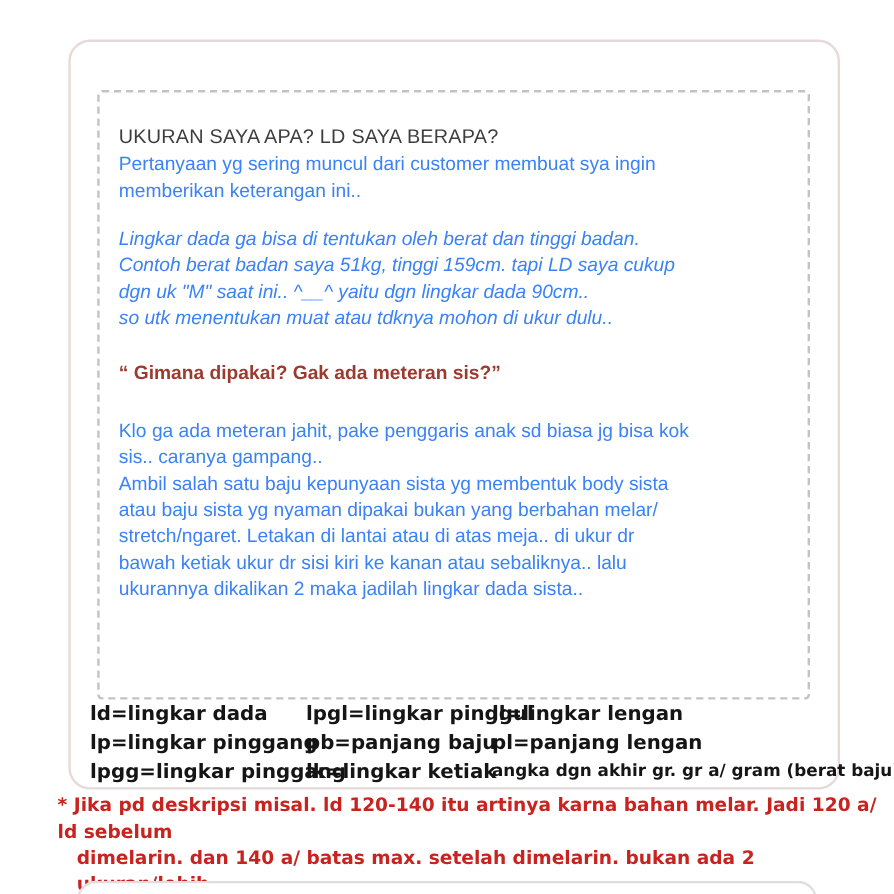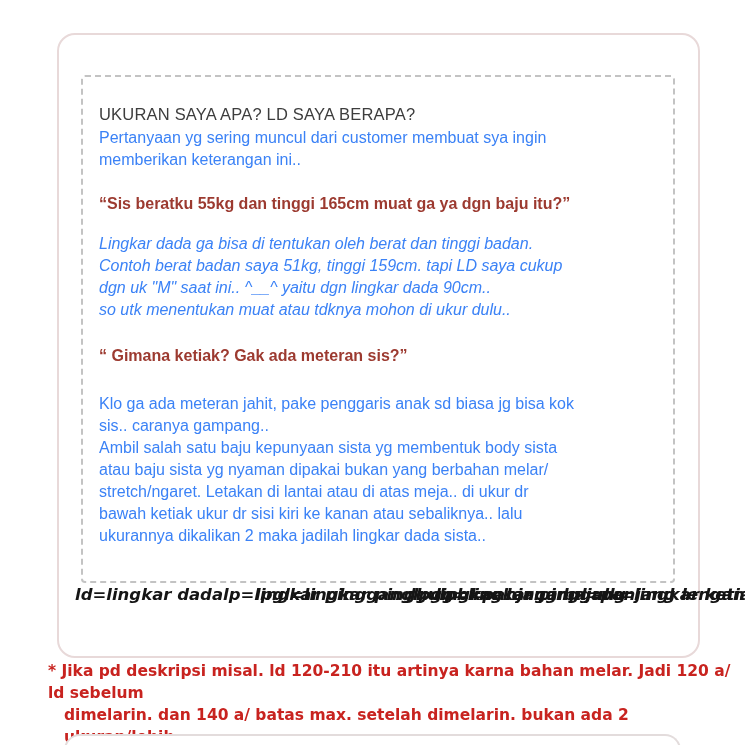--- a/index.html
+++ b/index.html
@@ -70,22 +70,21 @@
   .legend {
     position: absolute;
     left: 16px;
     top: 548px;
     width: 620px;
     display: flex;
     color: #151515;
   }
   .legend-col {
     display: flex;
-    flex-direction: row;
-    font-style: italic;
+    flex-direction: column;
   }
   .legend-col-1 { width: 180px; }
   .legend-col-2 { width: 155px; }
   .legend-col-3 { flex: 1; }
   .legend-item {
     font-family: "DejaVu Sans", sans-serif;
     font-weight: 700;
     font-size: 16.5px;
     line-height: 24px;
     white-space: nowrap;
@@ -125,26 +124,25 @@
 <body>
 
 <div class="canvas">
 
   <div class="card">
 
     <div class="dashed-box">
       <div class="title">UKURAN SAYA APA? LD SAYA BERAPA?</div>
       <div class="body-text">Pertanyaan yg sering muncul dari customer membuat sya ingin
 memberikan keterangan ini..</div>
-      <div class="quote quote-1">“Sis beratku 55kg dan tinggi 165cm muat ga ya dgn baju itu?”</div>
       <div class="body-text para-1">Lingkar dada ga bisa di tentukan oleh berat dan tinggi badan.
 Contoh berat badan saya 51kg, tinggi 159cm. tapi LD saya cukup
 dgn uk "M" saat ini.. ^__^ yaitu dgn lingkar dada 90cm..
 so utk menentukan muat atau tdknya mohon di ukur dulu..</div>
-      <div class="quote quote-2">“ Gimana ketiak? Gak ada meteran sis?”</div>
+      <div class="quote quote-2">“ Gimana dipakai? Gak ada meteran sis?”</div>
       <div class="body-text para-2">Klo ga ada meteran jahit, pake penggaris anak sd biasa jg bisa kok
 sis.. caranya gampang..
 Ambil salah satu baju kepunyaan sista yg membentuk body sista
 atau baju sista yg nyaman dipakai bukan yang berbahan melar/
 stretch/ngaret. Letakan di lantai atau di atas meja.. di ukur dr
 bawah ketiak ukur dr sisi kiri ke kanan atau sebaliknya.. lalu
 ukurannya dikalikan 2 maka jadilah lingkar dada sista..</div>
     </div>
 
     <div class="legend">
@@ -161,20 +159,20 @@
       <div class="legend-col legend-col-3">
         <div class="legend-item">ll=lingkar lengan</div>
         <div class="legend-item">pl=panjang lengan</div>
         <div class="legend-item small">angka dgn akhir gr. gr a/ gram (berat baju)</div>
       </div>
     </div>
 
   </div>
 
   <div class="footnote">
-    <div class="footnote-line-1">* Jika pd deskripsi misal. ld 120-210 itu artinya karna bahan melar. Jadi 120 a/ ld sebelum</div>
+    <div class="footnote-line-1">* Jika pd deskripsi misal. ld 120-140 itu artinya karna bahan melar. Jadi 120 a/ ld sebelum</div>
     <div class="footnote-line-2">dimelarin. dan 140 a/ batas max. setelah dimelarin. bukan ada 2 ukuran/lebih.</div>
 
   </div>
 
   <div class="next-card-edge"></div>
 
 </div>
 
 </body></html>

